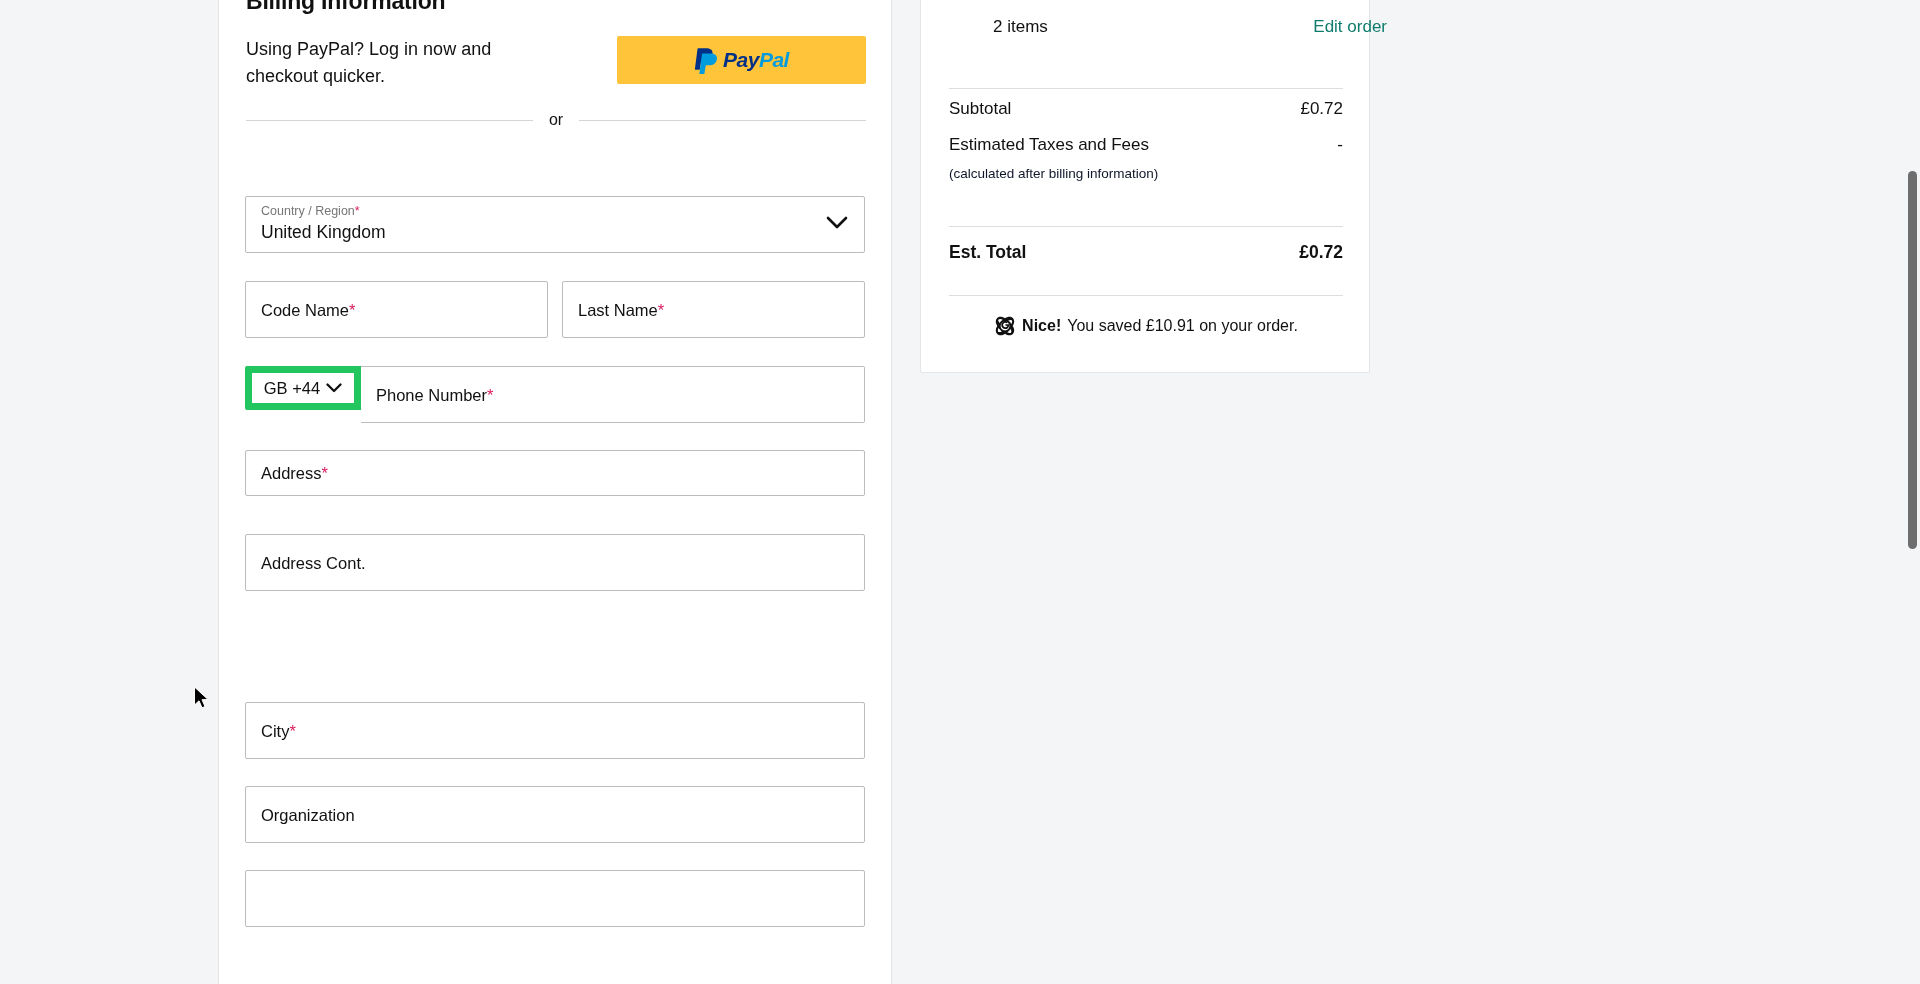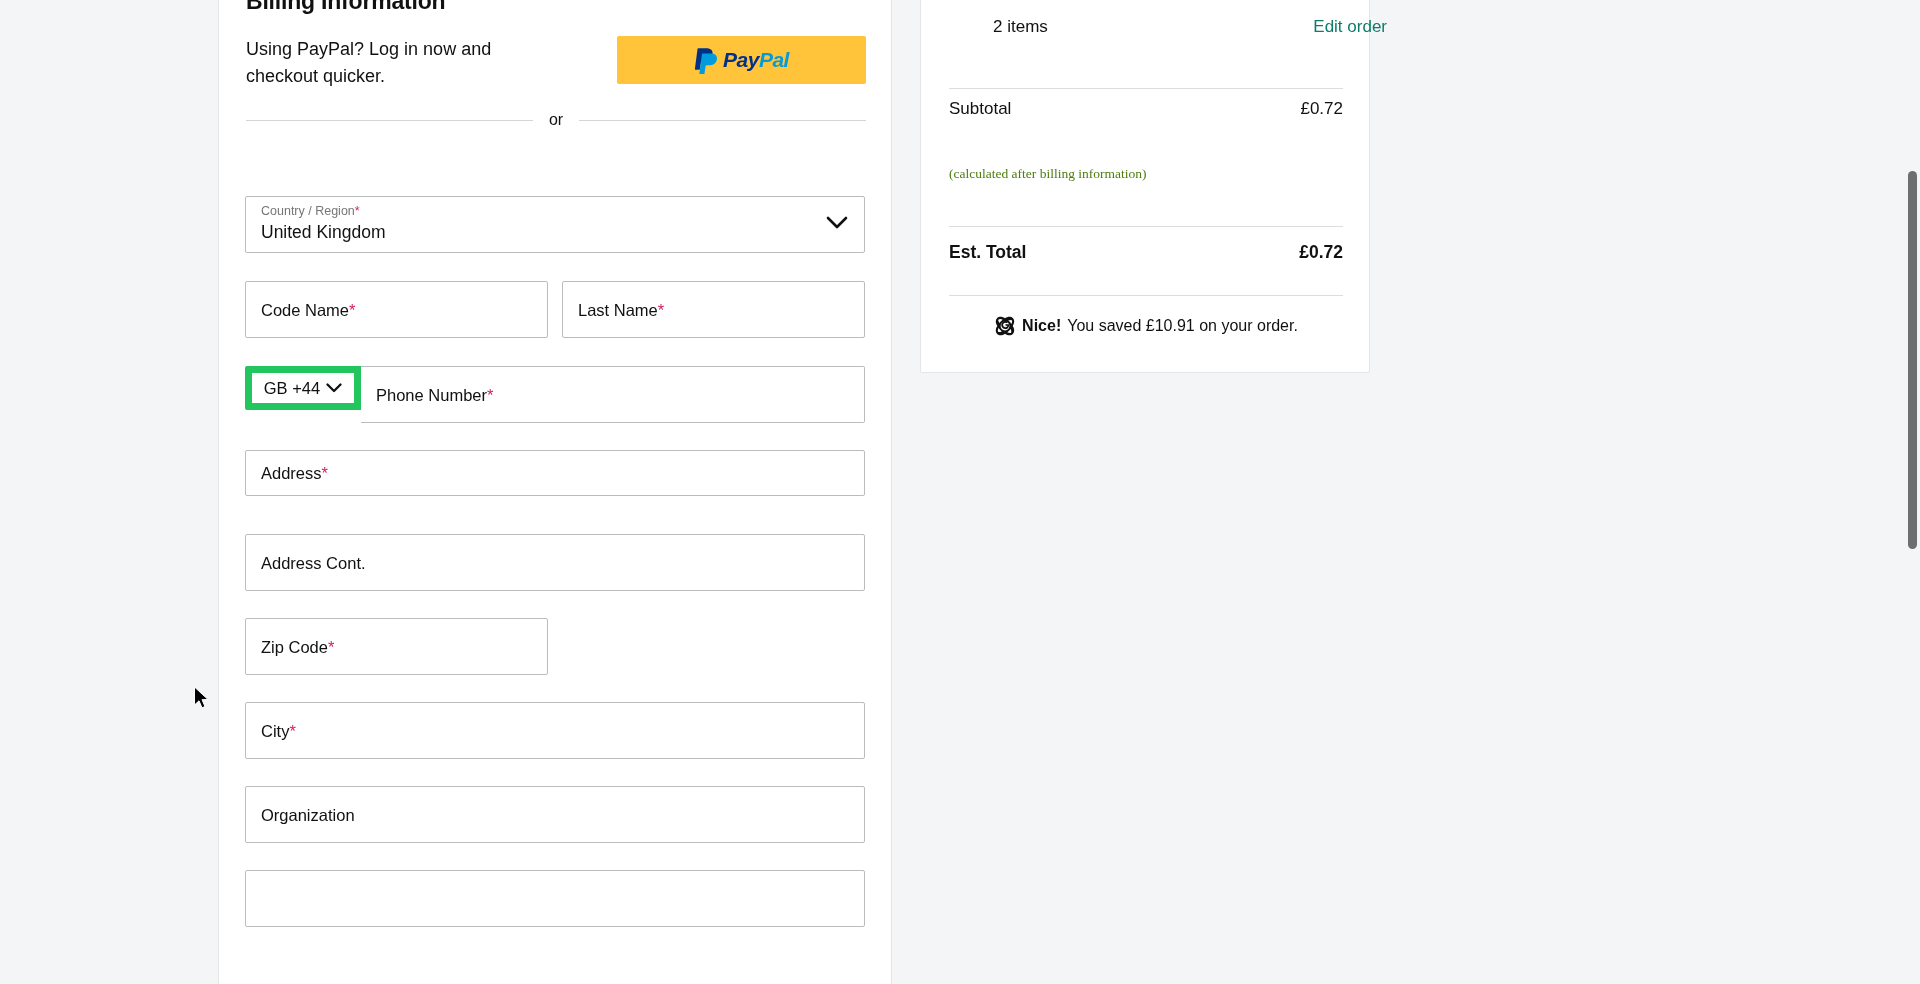--- a/index.html
+++ b/index.html
@@ -290,22 +290,21 @@
   }
   .summary-value {
     font-size: 17px;
     color: #111111;
   }
   .taxes-note {
     position: absolute;
     left: 28px;
     top: 209px;
     font-size: 13.5px;
-    color: #4d7c0f;
-    font-family: Liberation Serif, serif;
+    color: #0f172a;
   }
 
   .total-row {
     position: absolute;
     left: 28px;
     top: 285px;
     width: 394px;
   }
   .total-label {
     font-size: 17.5px;
@@ -433,23 +432,20 @@
   </div>
 
   <div class="field address-field">
     <span class="field-label label-centered"><span>Address</span><span class="req">*</span></span>
   </div>
 
   <div class="field address2-field">
     <span class="field-label label-centered"><span>Address Cont.</span><span class="req"></span></span>
   </div>
 
-  <div class="field zip-field">
-    <span class="field-label label-centered"><span>Zip Code</span><span class="req">*</span></span>
-  </div>
 
   <div class="field city-field">
     <span class="field-label label-centered"><span>City</span><span class="req">*</span></span>
   </div>
 
   <div class="field org-field">
     <span class="field-label label-centered"><span>Organization</span><span class="req"></span></span>
   </div>
 
   <div class="field partial-field"></div>
@@ -461,20 +457,24 @@
       <a class="edit-order-link">Edit order</a>
     </div>
 
     <div class="summary-hr hr-1"></div>
 
     <div class="subtotal-row summary-row">
       <span class="summary-label">Subtotal</span>
       <span class="summary-value">£0.72</span>
     </div>
 
+    <div class="taxes-row summary-row">
+      <span class="summary-label">Estimated Taxes and Fees</span>
+      <span class="summary-value">-</span>
+    </div>
 
     <div class="taxes-note">(calculated after billing information)</div>
 
     <div class="summary-hr hr-2"></div>
 
     <div class="total-row summary-row">
       <span class="total-label">Est. Total</span>
       <span class="total-value">£0.72</span>
     </div>
 

